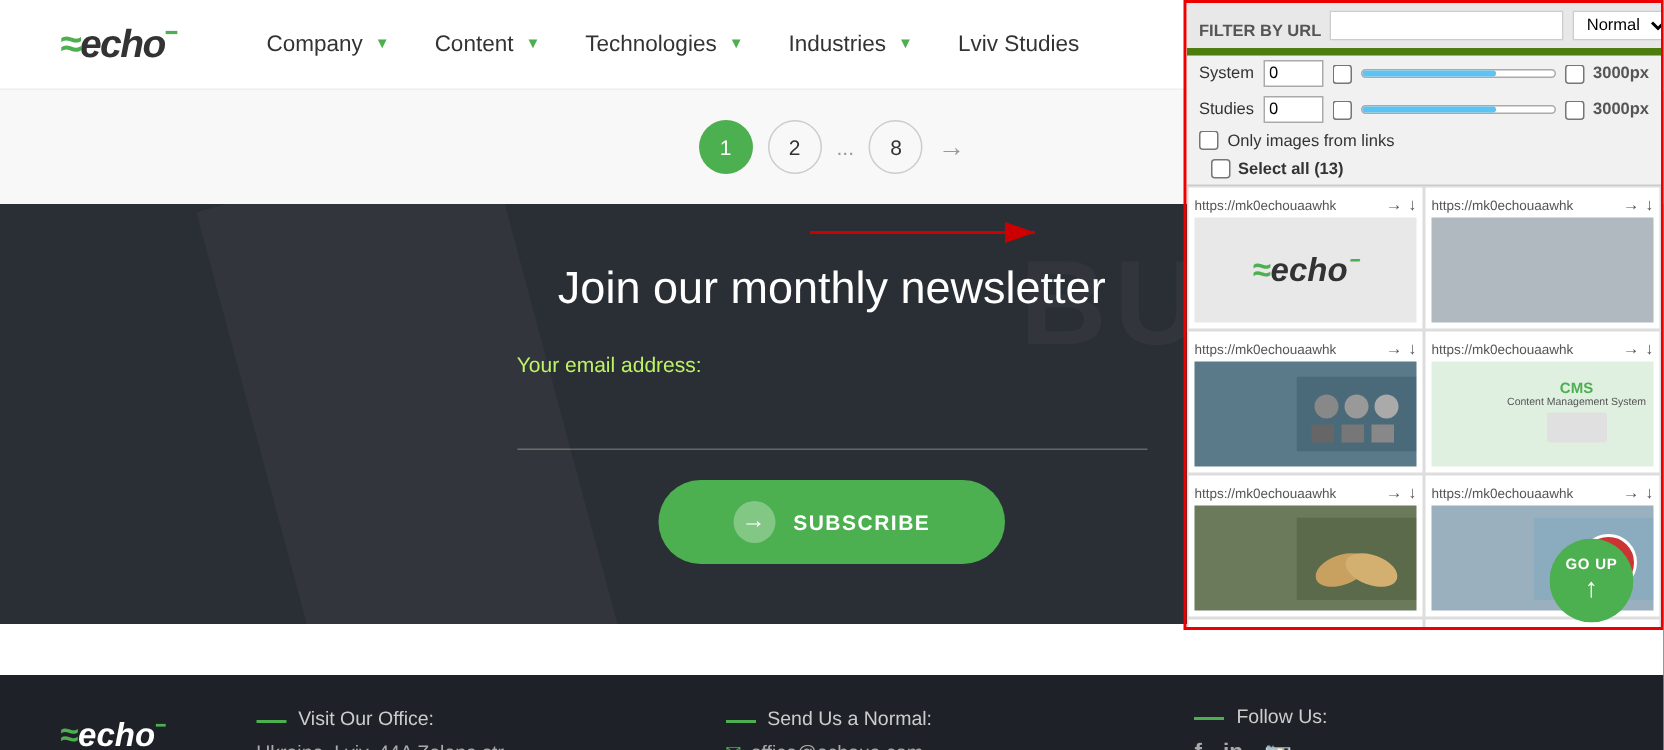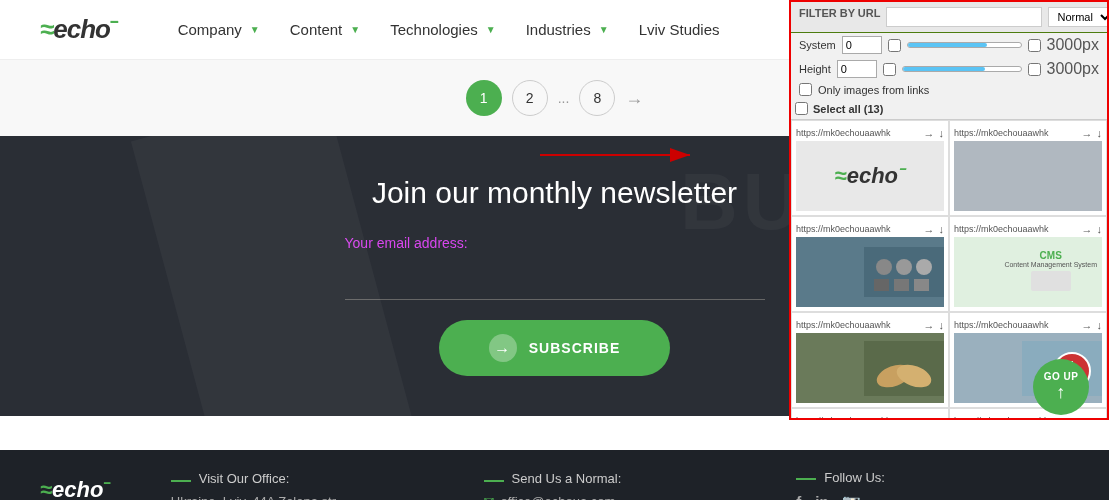--- a/index.html
+++ b/index.html
@@ -107,21 +107,21 @@
       margin-bottom: 25px;
       text-align: center;
     }
     .newsletter-email-row {
       display: flex;
       flex-direction: column;
       align-items: center;
       width: 100%;
     }
     .email-label {
-      color: #d946ef;
+      color: #bef264;
       font-size: 14px;
       margin-bottom: 8px;
       align-self: flex-start;
       margin-left: auto;
       margin-right: auto;
       width: 420px;
     }
     .email-input {
       width: 420px;
       padding: 12px 15px;
@@ -206,23 +206,23 @@
       background: #f1f1f1;
       border: 2px solid #e00;
       z-index: 100;
       overflow-y: auto;
       font-family: Arial, sans-serif;
     }
     .picker-header {
       background: #e8e8e8;
       padding: 5px 8px;
       display: flex;
-      align-items: flex-start;
+      align-items: flex-end;
       gap: 6px;
-      border-bottom: 1px solid #4d7c0f;
+      border-bottom: 5px solid #4d7c0f;
     }
     .picker-filter-label {
       font-size: 11px;
       font-weight: bold;
       color: #555;
       white-space: nowrap;
     }
     .picker-filter-input {
       flex: 1;
       height: 20px;
@@ -263,37 +263,38 @@
     }
     .picker-row .range-fill {
       position: absolute;
       left: 0;
       top: 0;
       height: 100%;
       background: #5bc4f5;
       border-radius: 3px;
     }
     .picker-row .range-max {
-      font-size: 16px;
+      font-size: 11px;
       color: #555;
       white-space: nowrap;
+      font-weight: bold;
     }
     .picker-checkbox-row {
       display: flex;
       align-items: center;
       gap: 6px;
       padding: 2px 8px;
       font-size: 11px;
       color: #333;
     }
     .picker-select-all {
       display: flex;
       align-items: center;
       gap: 5px;
-      padding: 4px 4px;
+      padding: 4px 16px;
       font-size: 11px;
       font-weight: bold;
       color: #333;
       border-bottom: 1px solid #ccc;
     }
     .picker-images-grid {
       display: grid;
       grid-template-columns: 1fr 1fr;
       gap: 0;
     }
@@ -514,21 +515,21 @@
     <input type="number" value="0" style="">
     <input type="checkbox" style="">
     <div class="range-bar">
       <div class="range-fill" style="width:70%;"></div>
     </div>
     <input type="checkbox" style="">
     <span class="range-max">3000px</span>
   </div>
 
   <div class="picker-row">
-    <span>Height</span>
+    <span>Studies</span>
     <input type="number" value="0" style="">
     <input type="checkbox" style="">
     <div class="range-bar">
       <div class="range-fill" style="width:70%;"></div>
     </div>
     <input type="checkbox" style="">
     <span class="range-max">3000px</span>
   </div>
 
   <div class="picker-checkbox-row">

